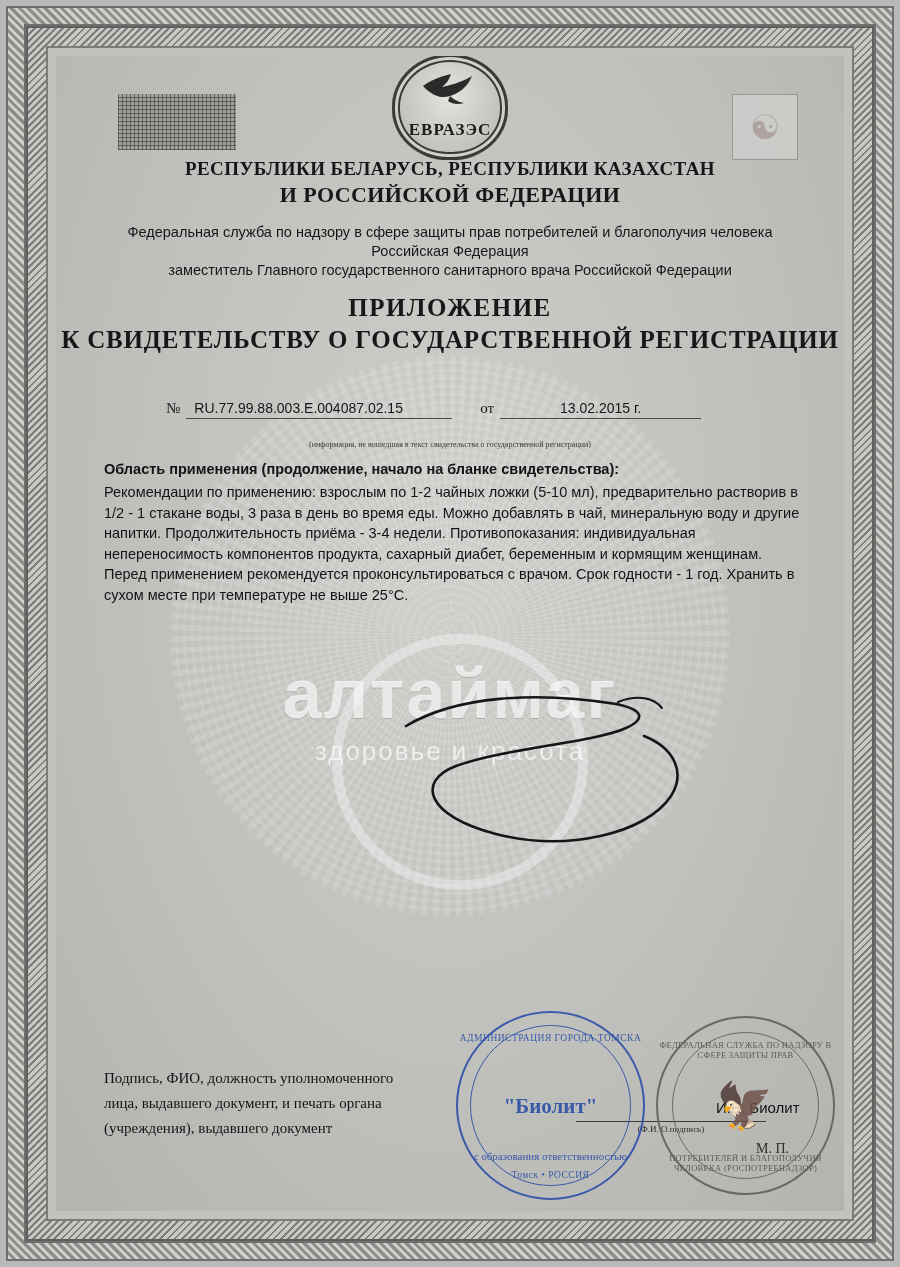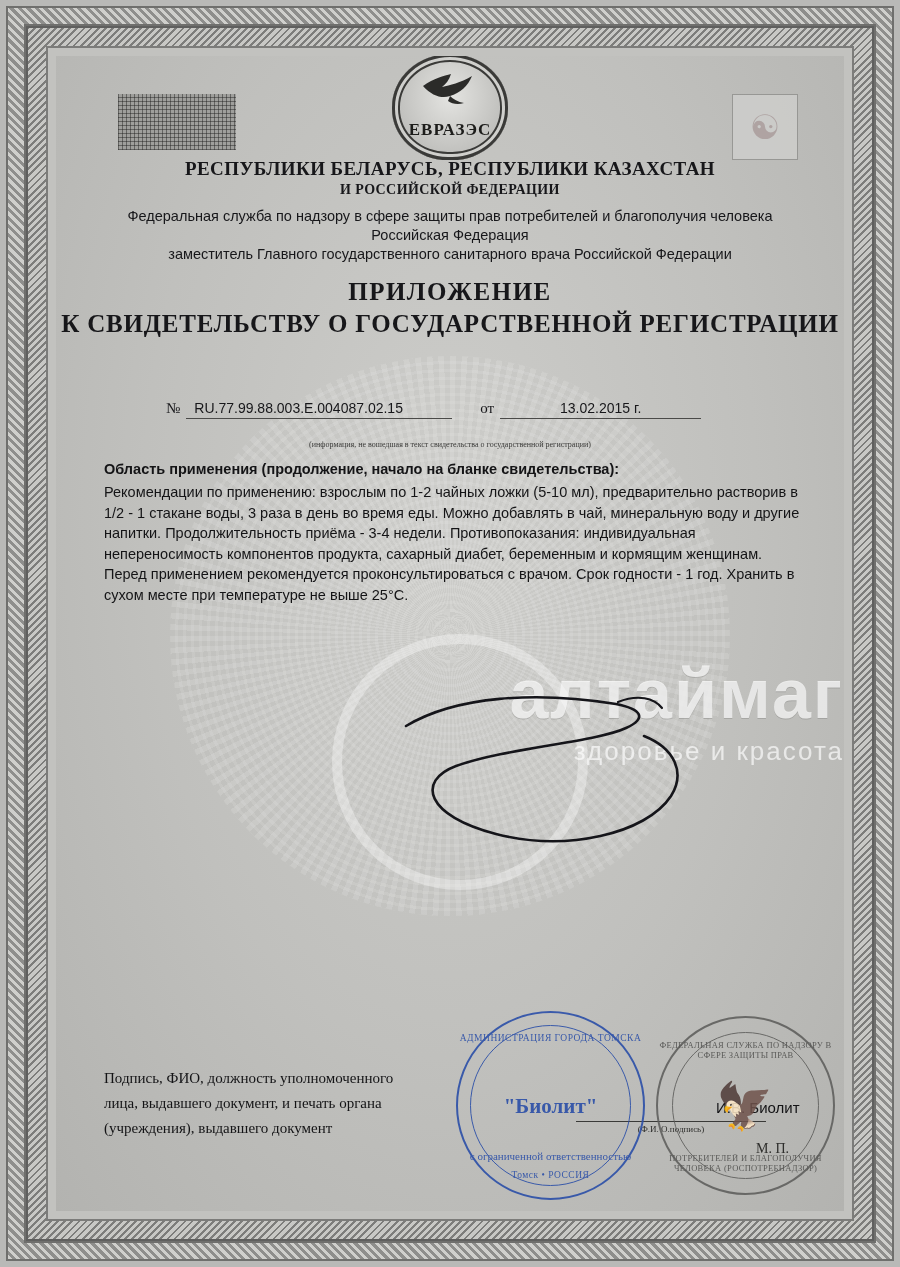--- a/index.html
+++ b/index.html
@@ -146,29 +146,29 @@
   }
   .t-union2 {
     font-family: "Liberation Serif", serif;
     font-size: 19px;
     font-weight: bold;
     letter-spacing: .4px;
     margin-top: 2px;
   }
   .t-union3 {
     font-family: "Liberation Serif", serif;
-    font-size: 14px;
+    font-size: 22px;
     font-weight: bold;
     letter-spacing: .4px;
     margin-top: 2px;
   }
   .t-authority {
     font-size: 14.5px;
     line-height: 19px;
-    margin-top: 9px;
+    margin-top: 15px;
   }
   .t-small-note {
     margin-top: 18px;
     font-family: "Liberation Serif", serif;
     font-size: 8px;
     color: #3a3a38;
     letter-spacing: .2px;
   }
 
   .t-title1 {
@@ -236,21 +236,21 @@
     font-size: 14.5px;
     line-height: 20.5px;
     text-align: left;
   }
 
   
   .watermark {
     position: absolute;
     left: 0; right: 0;
     top: 600px;
-    text-align: right;
+    text-align: center;
     pointer-events: none;
   }
   .wm-main {
     font-size: 70px;
     font-weight: bold;
     color: rgba(255,255,255,.72);
     letter-spacing: 2px;
     line-height: 76px;
     text-shadow: 0 1px 0 rgba(120,120,118,.35);
   }
@@ -479,21 +479,21 @@
     </div>
 
     <div class="sign-line"></div>
     <div class="sign-caption">(Ф.И. О.подпись)</div>
     <div class="sign-name">И.В. Биолит</div>
     <div class="sign-mp">М. П.</div>
 
     <div class="stamp-blue">
       <div class="arc-top">АДМИНИСТРАЦИЯ ГОРОДА ТОМСКА</div>
       <div class="center">"Биолит"</div>
-      <div class="mid-word">с ограниченной ответственностью</div>
+      <div class="mid-word">с образования ответственностью</div>
       <div class="arc-bottom">Томск  •  РОССИЯ</div>
     </div>
 
     <div class="stamp-grey">
       <div class="arc-top">ФЕДЕРАЛЬНАЯ СЛУЖБА ПО НАДЗОРУ В СФЕРЕ ЗАЩИТЫ ПРАВ</div>
       <div class="g">🦅</div>
       <div class="arc-bottom">ПОТРЕБИТЕЛЕЙ И БЛАГОПОЛУЧИЯ ЧЕЛОВЕКА (РОСПОТРЕБНАДЗОР)</div>
     </div>
 
   </div>

